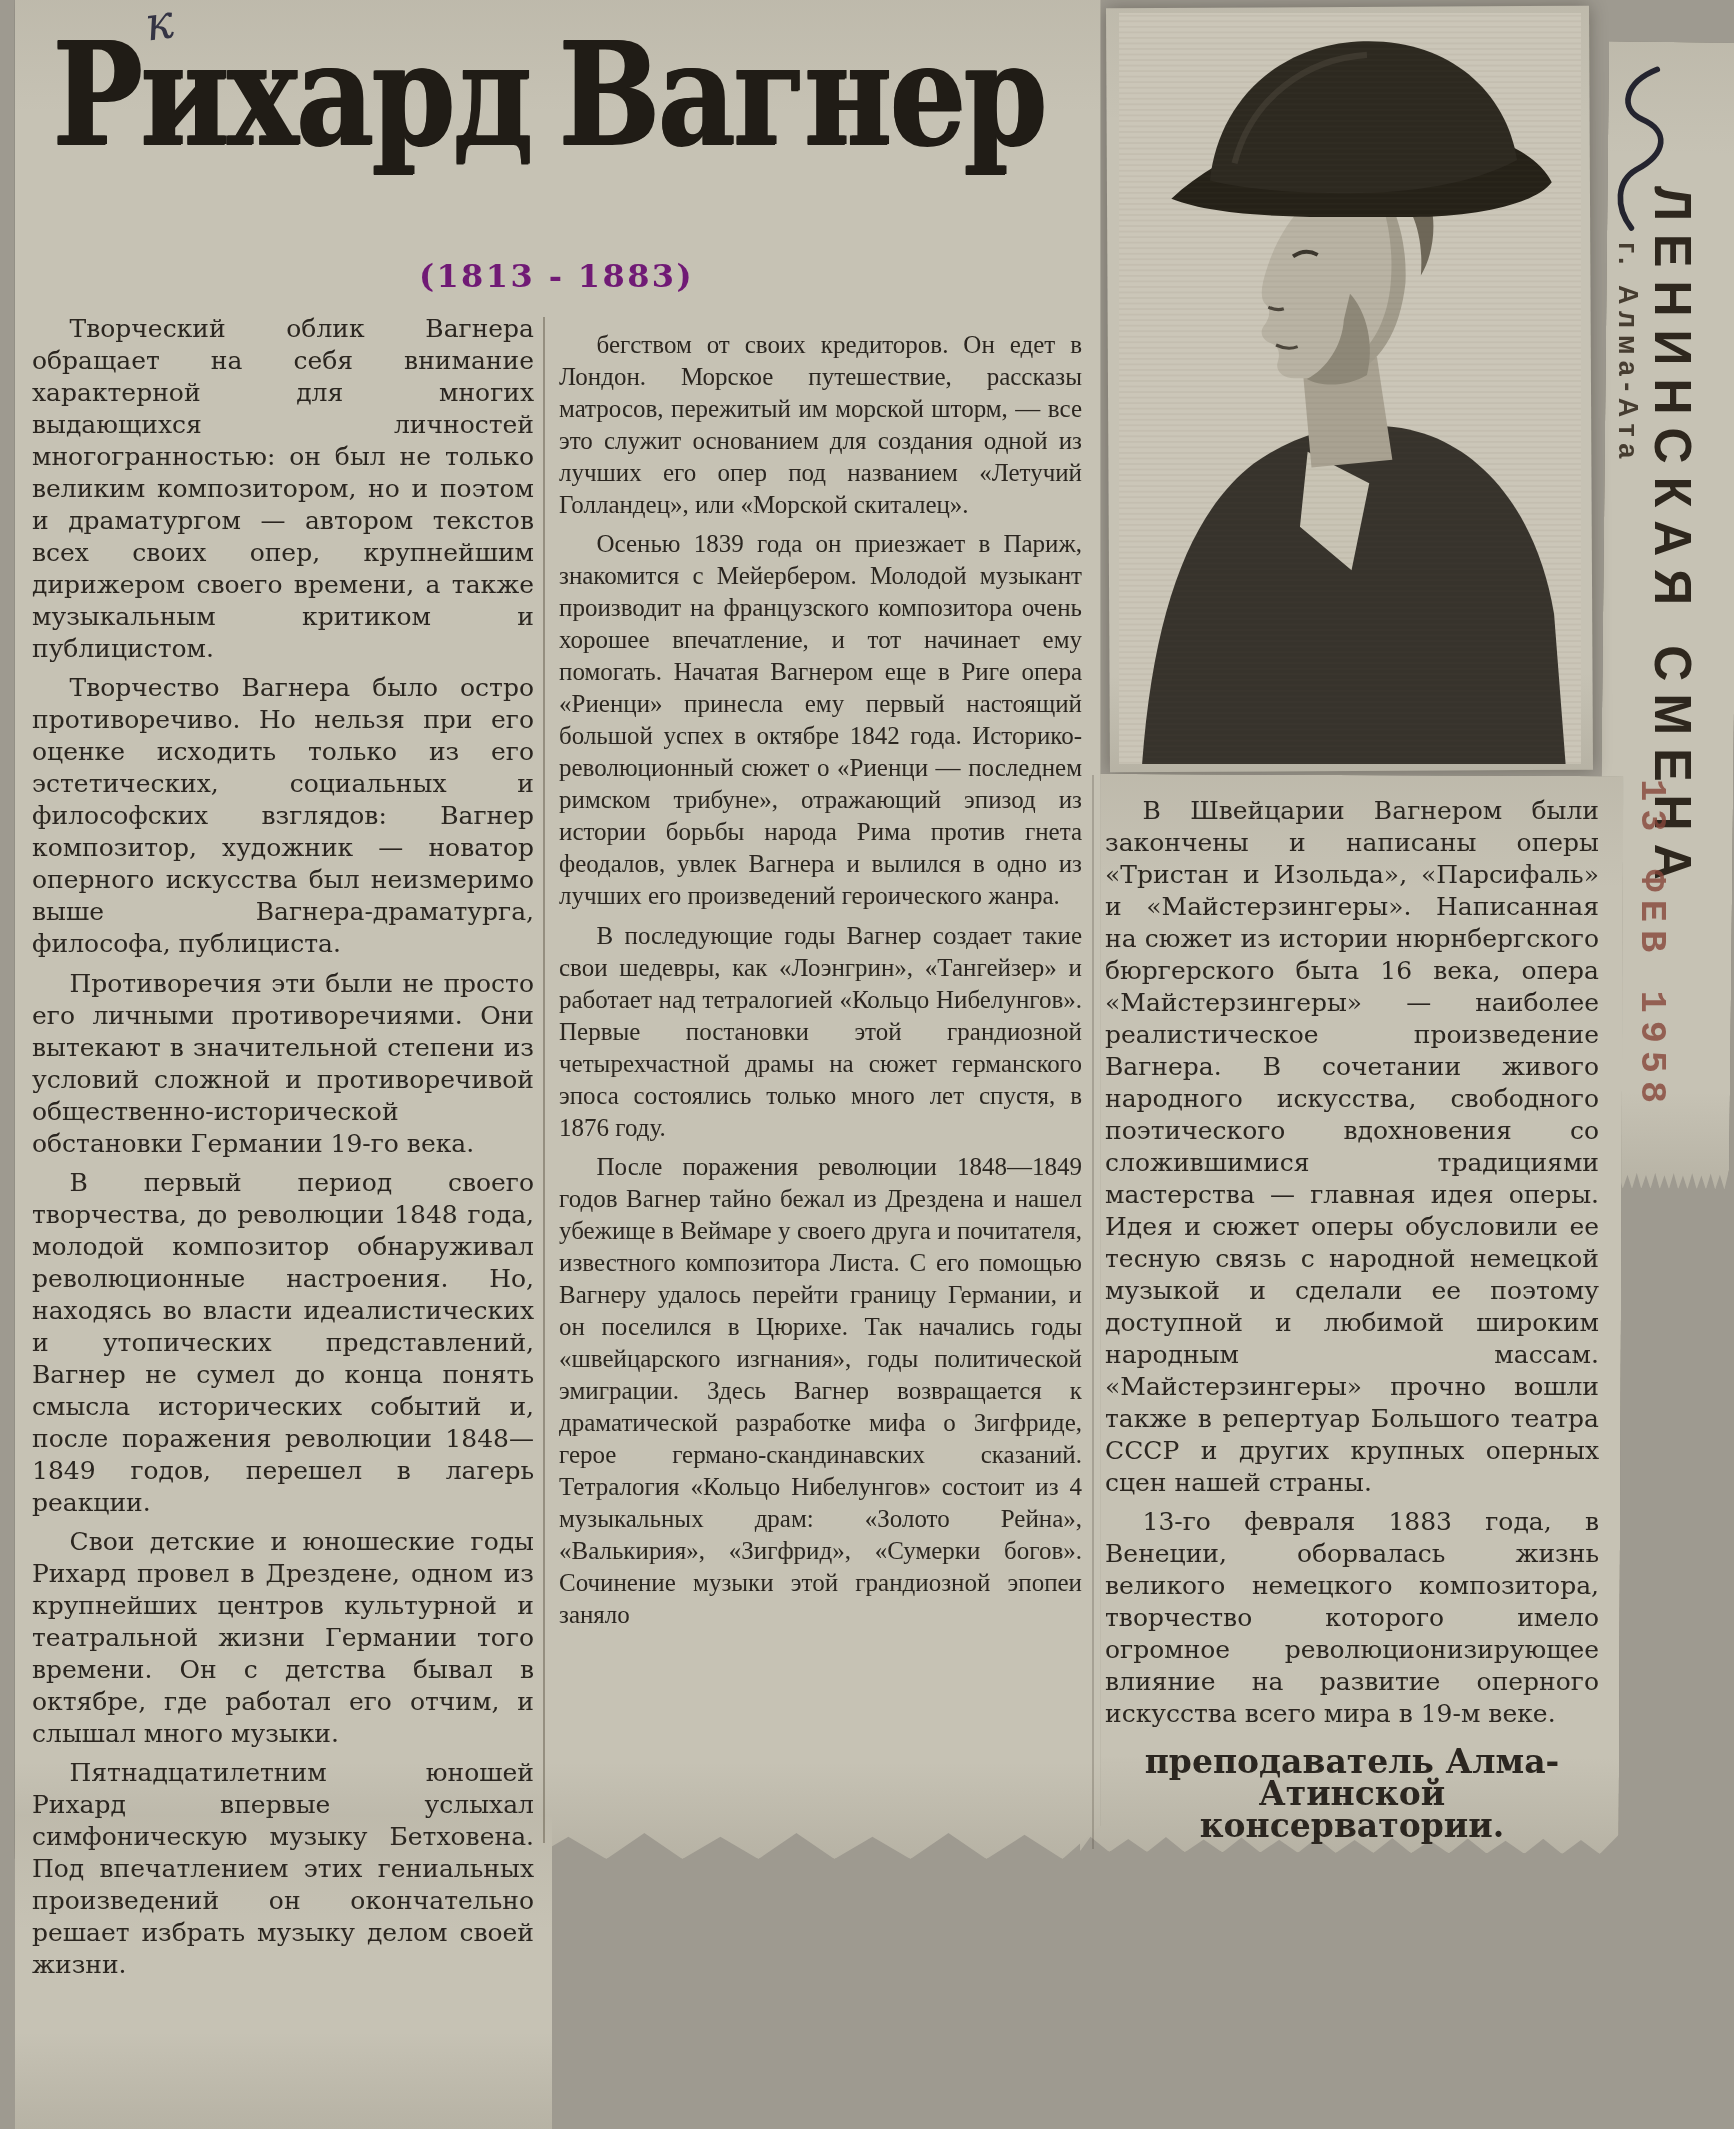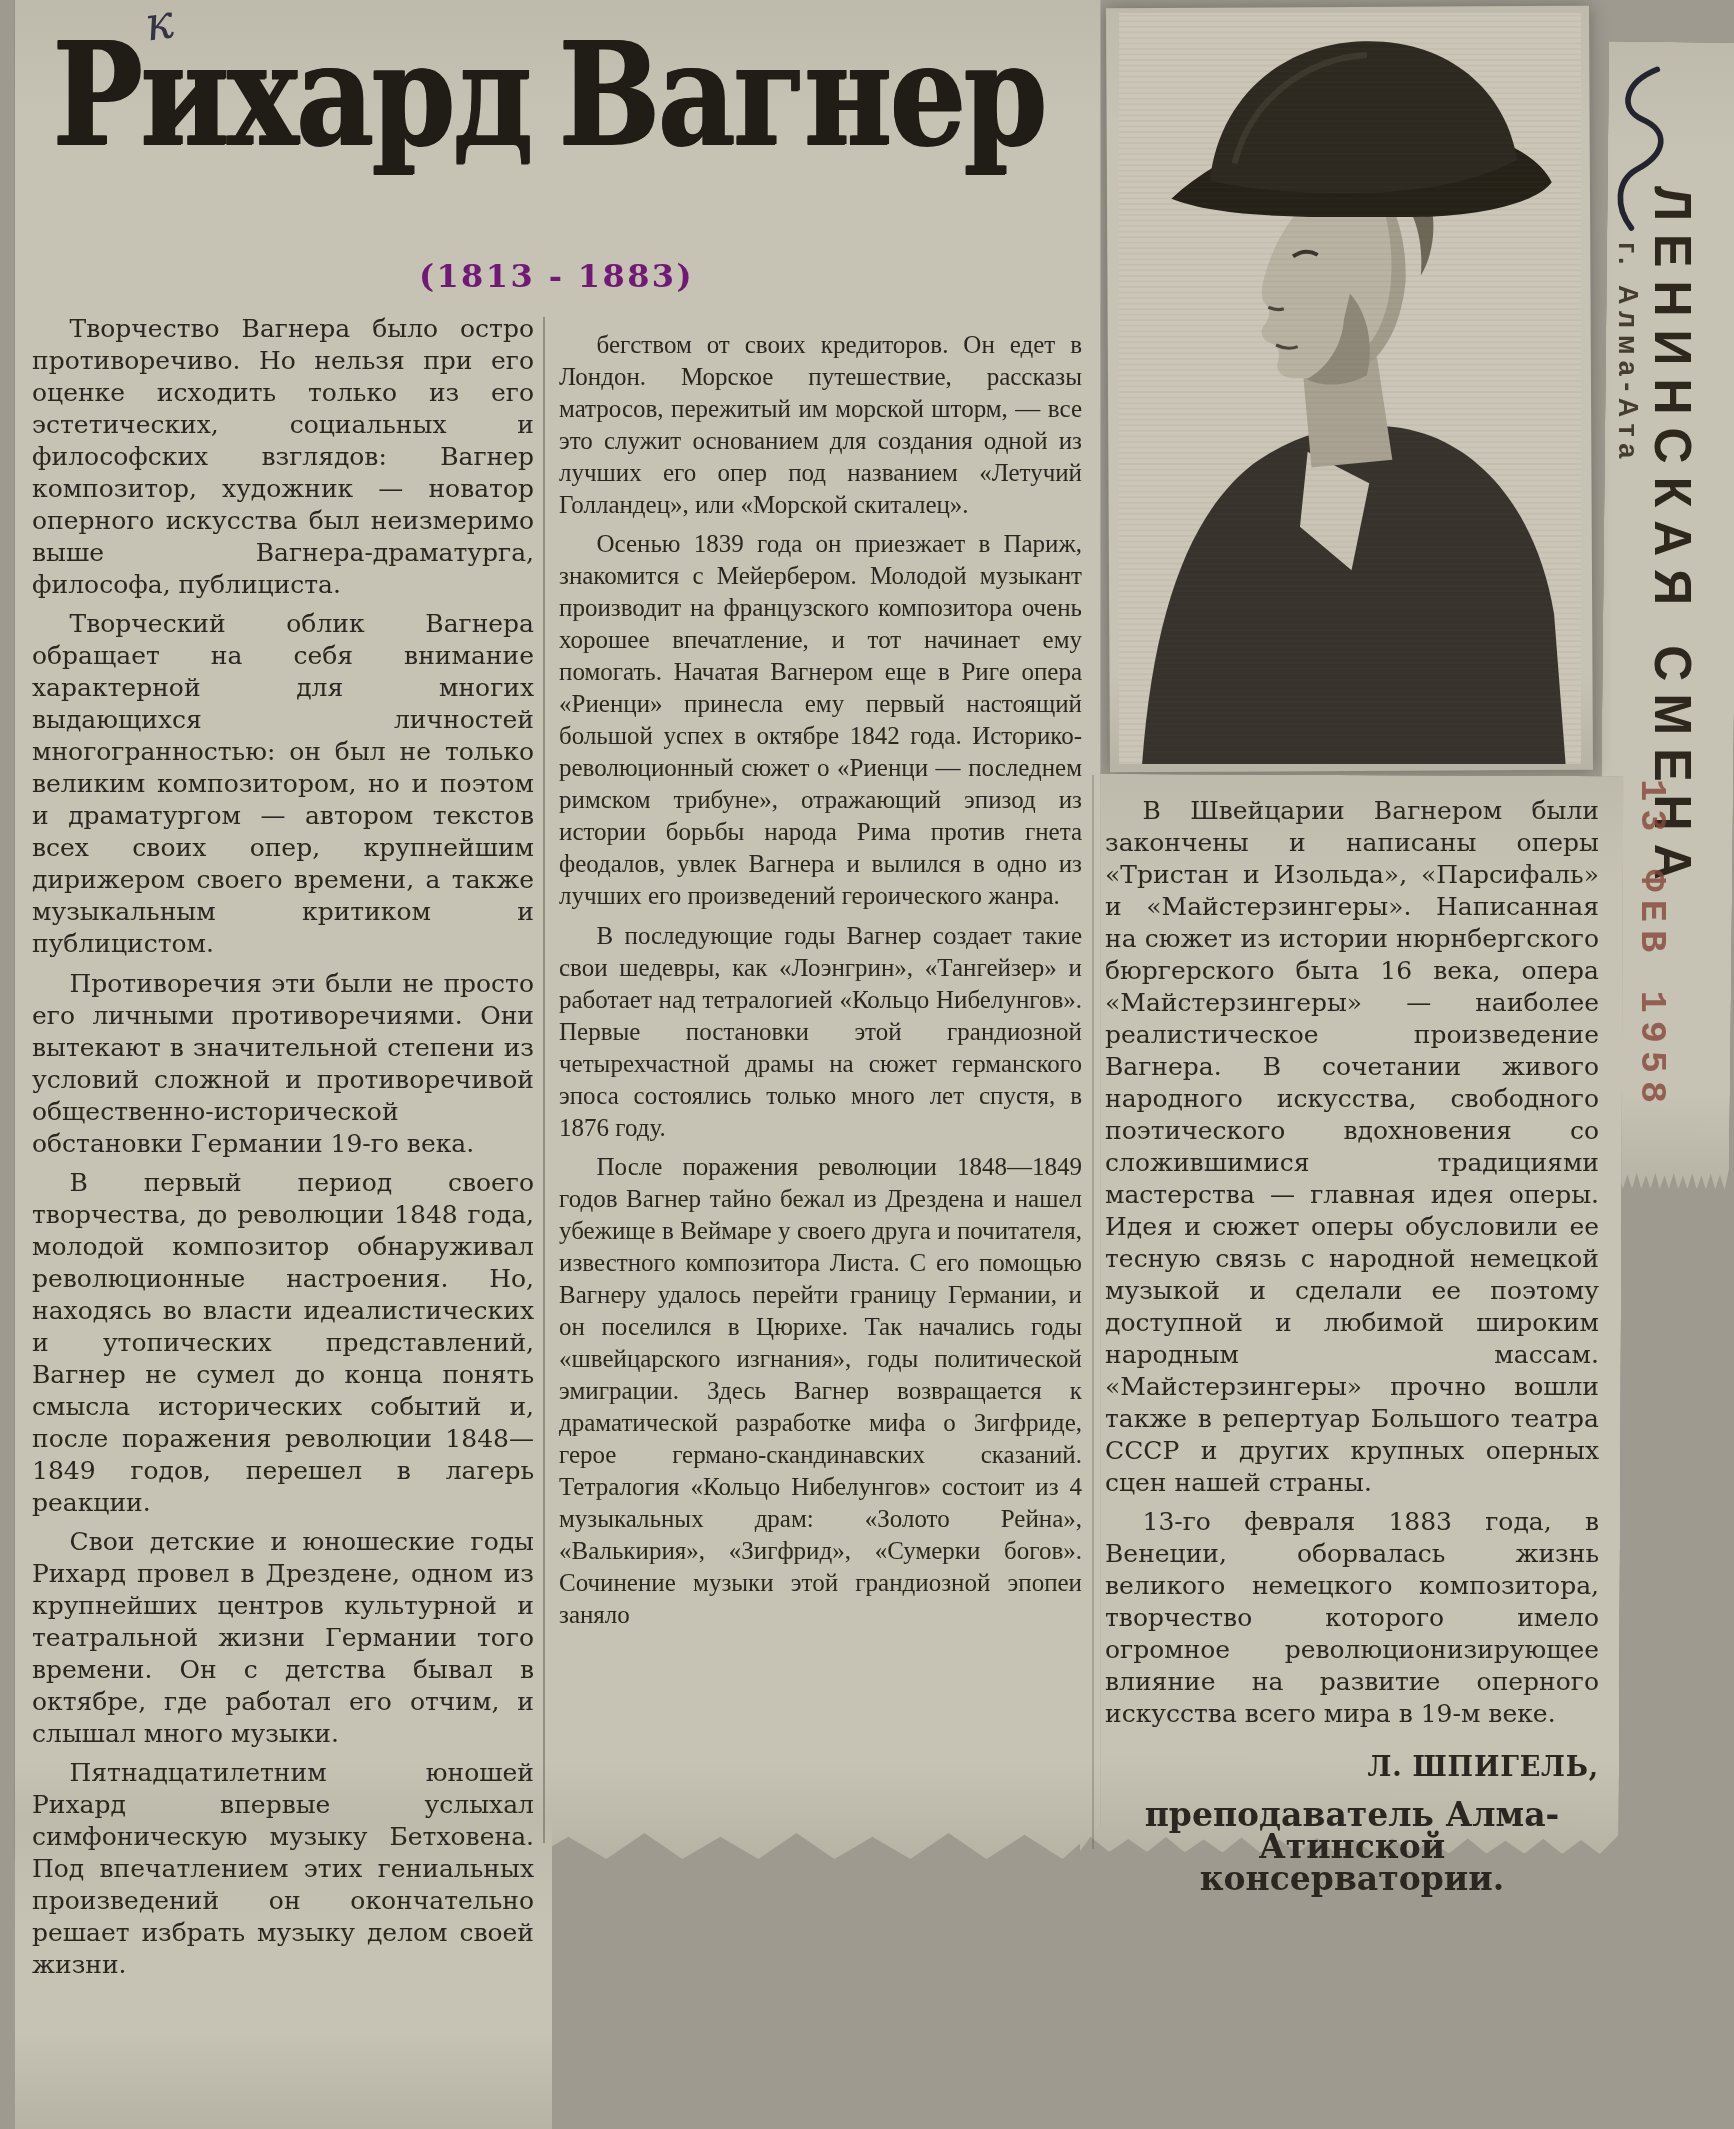--- a/index.html
+++ b/index.html
@@ -94,39 +94,38 @@
   <div class="piece grain" style="left:14.5px;top:1817px;width:537px;height:312px;box-shadow:none;"></div>
 
   <div class="handwritten" style="left:145px;top:-4.8px;">к</div>
 
   <div class="title">Рихард Вагнер</div>
   <div class="subtitle">(1813 - 1883)</div>
 
   <div class="rule-v" style="left:543px;top:317px;height:1526px;"></div>
 
   <div class="col" style="left:32px;top:313px;width:502px;">
+      <p>Творческий облик Вагнера обращает на себя внимание характерной для многих выдающихся личностей многогранностью: он был не только великим композитором, но и поэтом и драматургом — автором текстов всех своих опер, крупнейшим дирижером своего времени, а также музыкальным критиком и публицистом.</p>
       <p>Творчество Вагнера было остро противоречиво. Но нельзя при его оценке исходить только из его эстетических, социальных и философских взглядов: Вагнер композитор, художник — новатор оперного искусства был неизмеримо выше Вагнера-драматурга, философа, публициста.</p>
-      <p>Творческий облик Вагнера обращает на себя внимание характерной для многих выдающихся личностей многогранностью: он был не только великим композитором, но и поэтом и драматургом — автором текстов всех своих опер, крупнейшим дирижером своего времени, а также музыкальным критиком и публицистом.</p>
       <p>Противоречия эти были не просто его личными противоречиями. Они вытекают в значительной степени из условий сложной и противоречивой общественно-исторической обстановки Германии 19-го века.</p>
       <p>В первый период своего творчества, до революции 1848 года, молодой композитор обнаруживал революционные настроения. Но, находясь во власти идеалистических и утопических представлений, Вагнер не сумел до конца понять смысла исторических событий и, после поражения революции 1848—1849 годов, перешел в лагерь реакции.</p>
       <p>Свои детские и юношеские годы Рихард провел в Дрездене, одном из крупнейших центров культурной и театральной жизни Германии того времени. Он с детства бывал в октябре, где работал его отчим, и слышал много музыки.</p>
       <p>Пятнадцатилетним юношей Рихард впервые услыхал симфоническую музыку Бетховена. Под впечатлением этих гениальных произведений он окончательно решает избрать музыку делом своей жизни.</p>
     </div>
 
   <div class="col" style="left:559px;top:329px;width:523px;font-family:Liberation Serif, serif;">
       <p>бегством от своих кредиторов. Он едет в Лондон. Морское путешествие, рассказы матросов, пережитый им морской шторм, — все это служит основанием для создания одной из лучших его опер под названием «Летучий Голландец», или «Морской скиталец».</p>
       <p>Осенью 1839 года он приезжает в Париж, знакомится с Мейербером. Молодой музыкант производит на французского композитора очень хорошее впечатление, и тот начинает ему помогать. Начатая Вагнером еще в Риге опера «Риенци» принесла ему первый настоящий большой успех в октябре 1842 года. Историко-революционный сюжет о «Риенци — последнем римском трибуне», отражающий эпизод из истории борьбы народа Рима против гнета феодалов, увлек Вагнера и вылился в одно из лучших его произведений героического жанра.</p>
       <p>В последующие годы Вагнер создает такие свои шедевры, как «Лоэнгрин», «Тангейзер» и работает над тетралогией «Кольцо Нибелунгов». Первые постановки этой грандиозной четырехчастной драмы на сюжет германского эпоса состоялись только много лет спустя, в 1876 году.</p>
       <p>После поражения революции 1848—1849 годов Вагнер тайно бежал из Дрездена и нашел убежище в Веймаре у своего друга и почитателя, известного композитора Листа. С его помощью Вагнеру удалось перейти границу Германии, и он поселился в Цюрихе. Так начались годы «швейцарского изгнания», годы политической эмиграции. Здесь Вагнер возвращается к драматической разработке мифа о Зигфриде, герое германо-скандинавских сказаний. Тетралогия «Кольцо Нибелунгов» состоит из 4 музыкальных драм: «Золото Рейна», «Валькирия», «Зигфрид», «Сумерки богов». Сочинение музыки этой грандиозной эпопеи заняло</p>
     </div>
 
   <div class="col" style="left:1105px;top:795px;width:494px;">
     <div>
         <p>В Швейцарии Вагнером были закончены и написаны оперы «Тристан и Изольда», «Парсифаль» и «Майстерзингеры». Написанная на сюжет из истории нюрнбергского бюргерского быта 16 века, опера «Майстерзингеры» — наиболее реалистическое произведение Вагнера. В сочетании живого народного искусства, свободного поэтического вдохновения со сложившимися традициями мастерства — главная идея оперы. Идея и сюжет оперы обусловили ее тесную связь с народной немецкой музыкой и сделали ее поэтому доступной и любимой широким народным массам. «Майстерзингеры» прочно вошли также в репертуар Большого театра СССР и других крупных оперных сцен нашей страны.</p>
         <p>13-го февраля 1883 года, в Венеции, оборвалась жизнь великого немецкого композитора, творчество которого имело огромное революционизирующее влияние на развитие оперного искусства всего мира в 19-м веке.</p>
       </div>
-    <div class="byline">Л. ШПИГЕЛЬ,</div>
     <div class="byline-role">преподаватель Алма-Атинской консерватории.</div>
   </div>
 
   <div class="seam" style="left:1092px;top:775px;width:2.4px;height:1074px;"></div>
 </div>
 
 
 </body></html>

